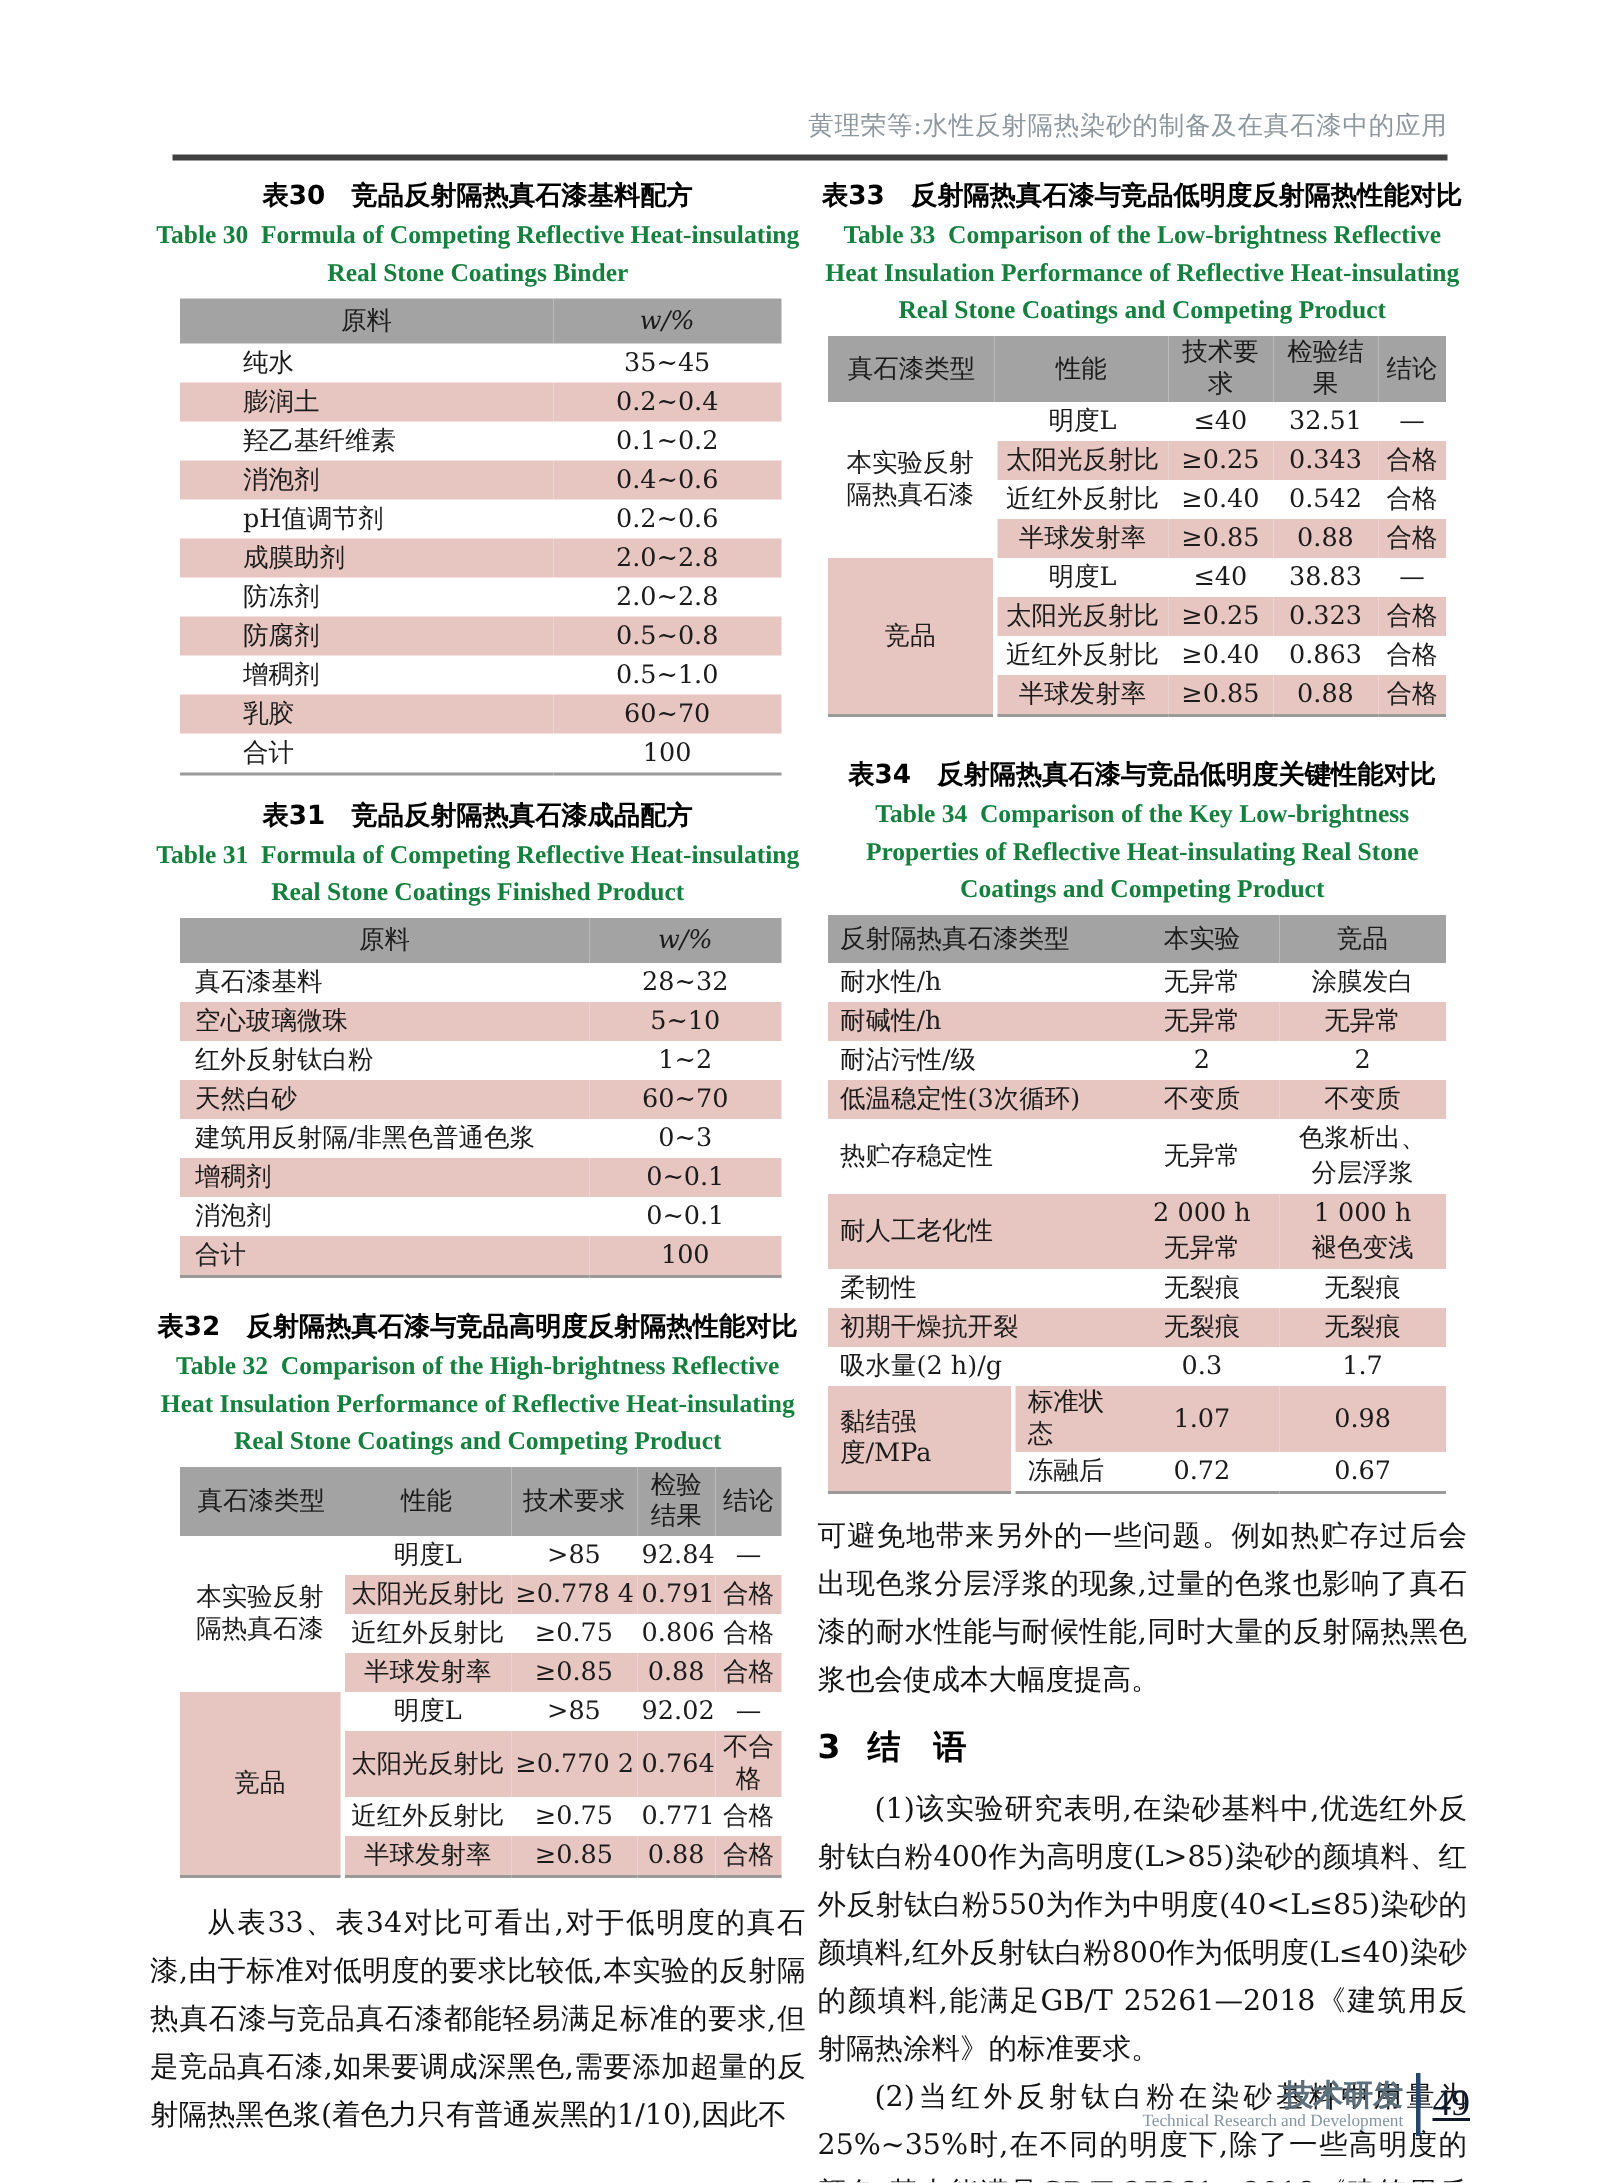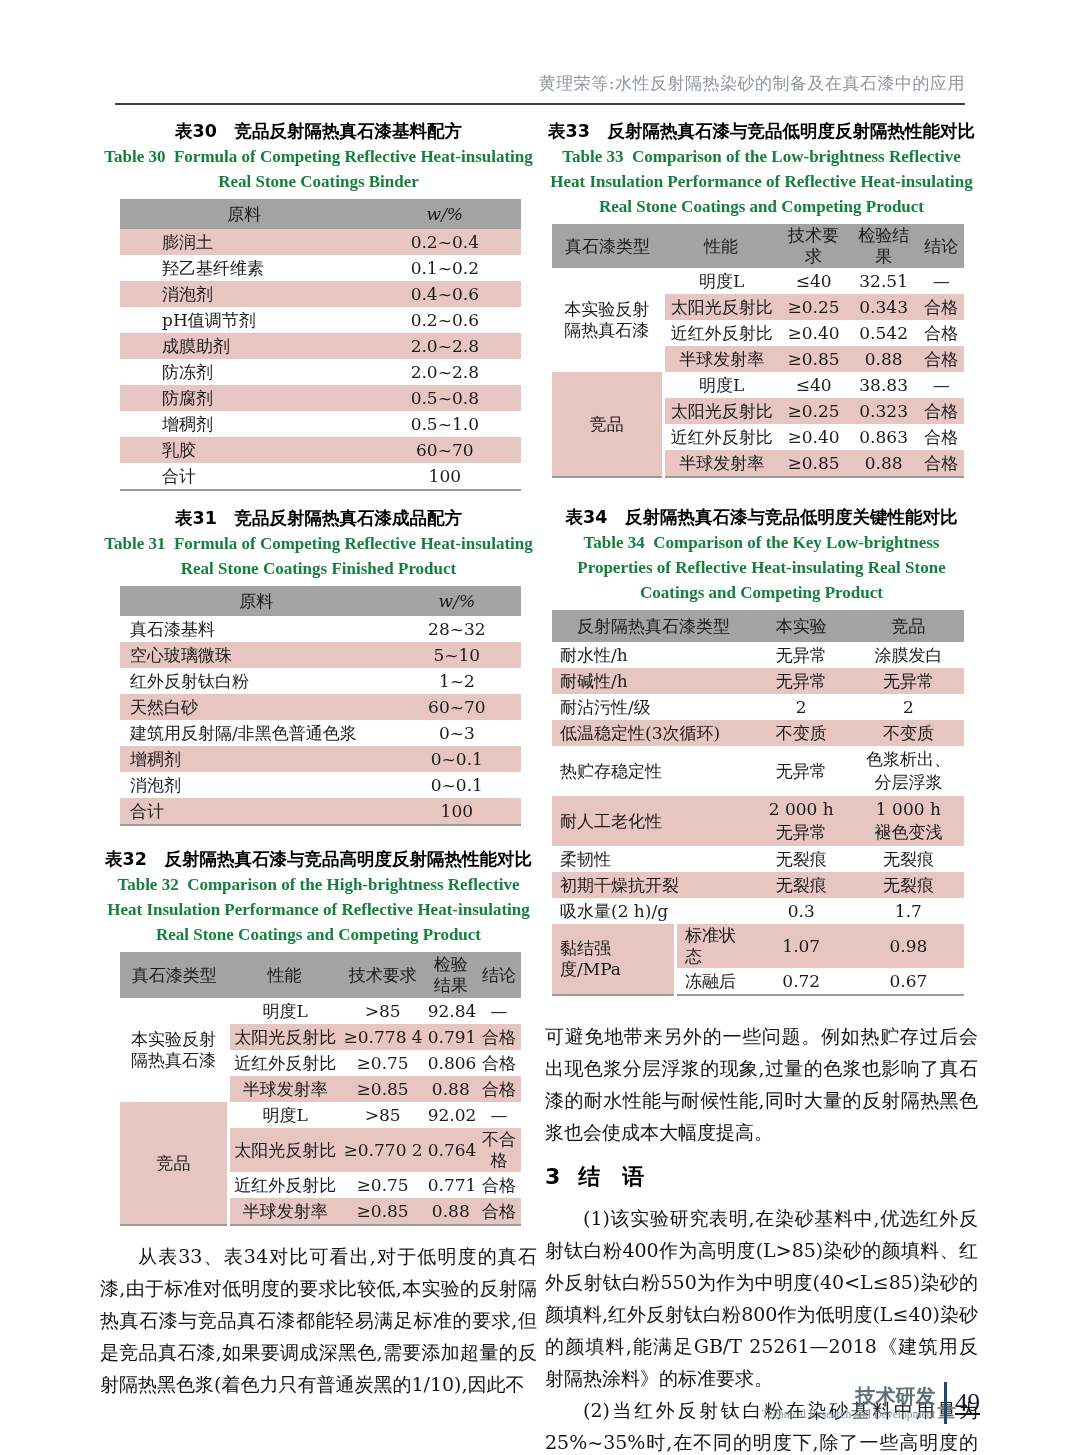--- a/index.html
+++ b/index.html
@@ -1,21 +1,21 @@
 <!DOCTYPE html>
 <html><head>
 <meta charset="utf-8">
 <style>
   html,body{margin:0;padding:0;background:#ffffff;}
   .page{position:relative;width:1080px;height:1455px;background:#fff;overflow:hidden;
         font-family:"DejaVu Serif", serif;color:#1b1b1b;}
   
   .pg-header{position:absolute;top:72px;left:115px;width:850px;text-align:right;
              color:#8d979e;font-size:17px;letter-spacing:.5px;
-             border-bottom:2px solid #404040;padding-bottom:8px;}
+             border-bottom:4px solid #404040;padding-bottom:8px;}
   
   .col{position:absolute;top:118px;}
   .col-left{left:100px;width:437px;}
   .col-right{left:545px;width:433px;}
   
   .cap-zh{font-family:"DejaVu Sans", sans-serif;font-weight:bold;font-size:17.5px;
           text-align:center;line-height:26px;color:#000;}
   .cap-en{font-family:"Liberation Serif", serif;font-weight:bold;font-size:17px;
           text-align:center;line-height:25px;color:#15803d;margin-bottom:5px;}
   
@@ -30,31 +30,31 @@
   td.grp-pink{background:#e7c6c1;border-right:3px solid #fff;}
   td.grp-white{background:#fff;border-right:3px solid #fff;}
   .t-form td.lbl{text-align:left;}
   .t30 td.lbl{padding-left:42px;}
   .t31 td.lbl{padding-left:10px;}
   .t-perf td{height:29px;}
   .t-perf tr.hdr td{height:44px;}
   .t33 td{height:26px;}
   .t33 tr.hdr td{height:30px;}
   .t34 td{height:28px;}
-  .t34 tr.hdr td{height:30px;text-align:center;}
+  .t34 tr.hdr td{height:30px;}
   .t34 td.lbl{text-align:left;padding-left:8px;}
   .t34 td.tall{height:48px;line-height:23px;}
   
   .para{font-size:19px;line-height:32px;text-align:justify;color:#141414;
         margin:0;}
   .indent{text-indent:2em;}
   .sec-head{font-family:"DejaVu Sans", sans-serif;font-weight:bold;font-size:22px;
             color:#000000;margin:14px 0 10px 0;}
   .sec-head .num{margin-right:18px;}
-  .mt14{margin-top:14px;} .mt20{margin-top:20px;} .mt26{margin-top:26px;} .mt12{margin-top:24px;}
+  .mt14{margin-top:14px;} .mt20{margin-top:20px;} .mt26{margin-top:26px;} .mt12{margin-top:12px;}
   
   .pg-footer{position:absolute;top:1382px;right:100px;display:flex;align-items:center;}
   .ftr-text{text-align:right;margin-right:8px;}
   .ftr-zh{font-family:"DejaVu Sans", sans-serif;font-weight:bold;font-size:20px;
           color:#5d6f7b;line-height:22px;}
   .ftr-en{font-family:"Liberation Serif", serif;font-size:11.5px;color:#8595a1;line-height:14px;}
   .ftr-bar{width:3.5px;height:42px;background:#24456e;margin-right:8px;}
   .ftr-num{font-family:"Liberation Serif", serif;font-size:25px;color:#0f172a;text-decoration:underline;}
 </style>
 </head>
@@ -74,20 +74,24 @@
       <table class="tbl t-form t30">
         <colgroup>
             <col style="width:62%">
             <col style="width:38%">
           </colgroup>
         <tbody>
             <tr class="hdr">
           <td>原料</td>
           <td style="font-style:italic">w/%</td>
         </tr>
+        <tr>
+              <td class="lbl">纯水</td>
+              <td>35~45</td>
+            </tr>
         <tr>
               <td class="lbl pink">膨润土</td>
               <td class="pink">0.2~0.4</td>
             </tr>
         <tr>
               <td class="lbl">羟乙基纤维素</td>
               <td>0.1~0.2</td>
             </tr>
         <tr>
               <td class="lbl pink">消泡剂</td>

